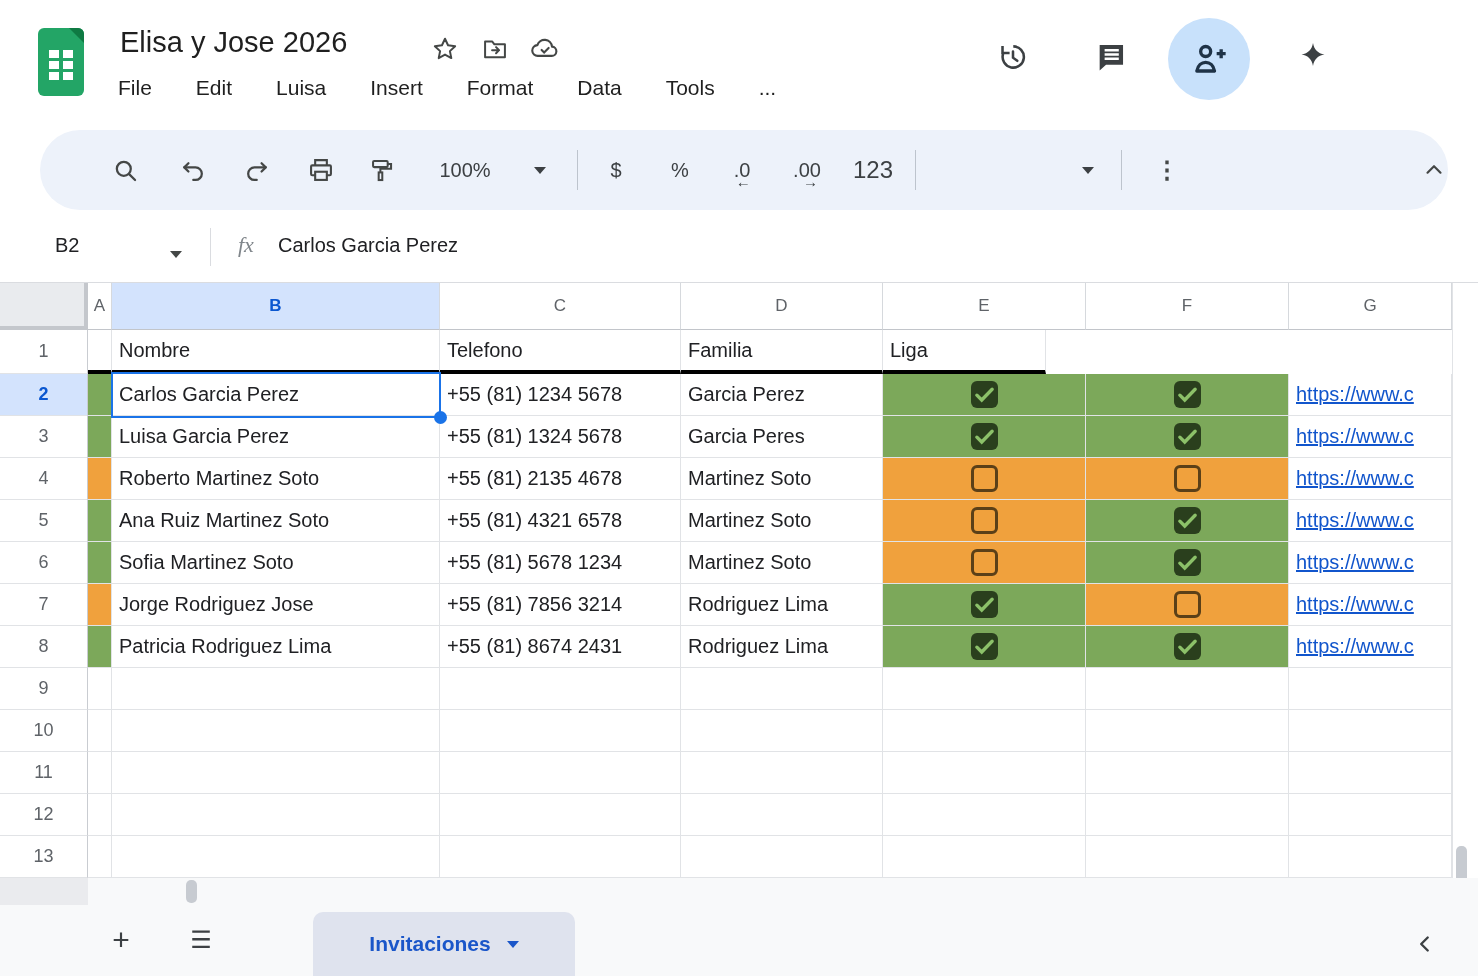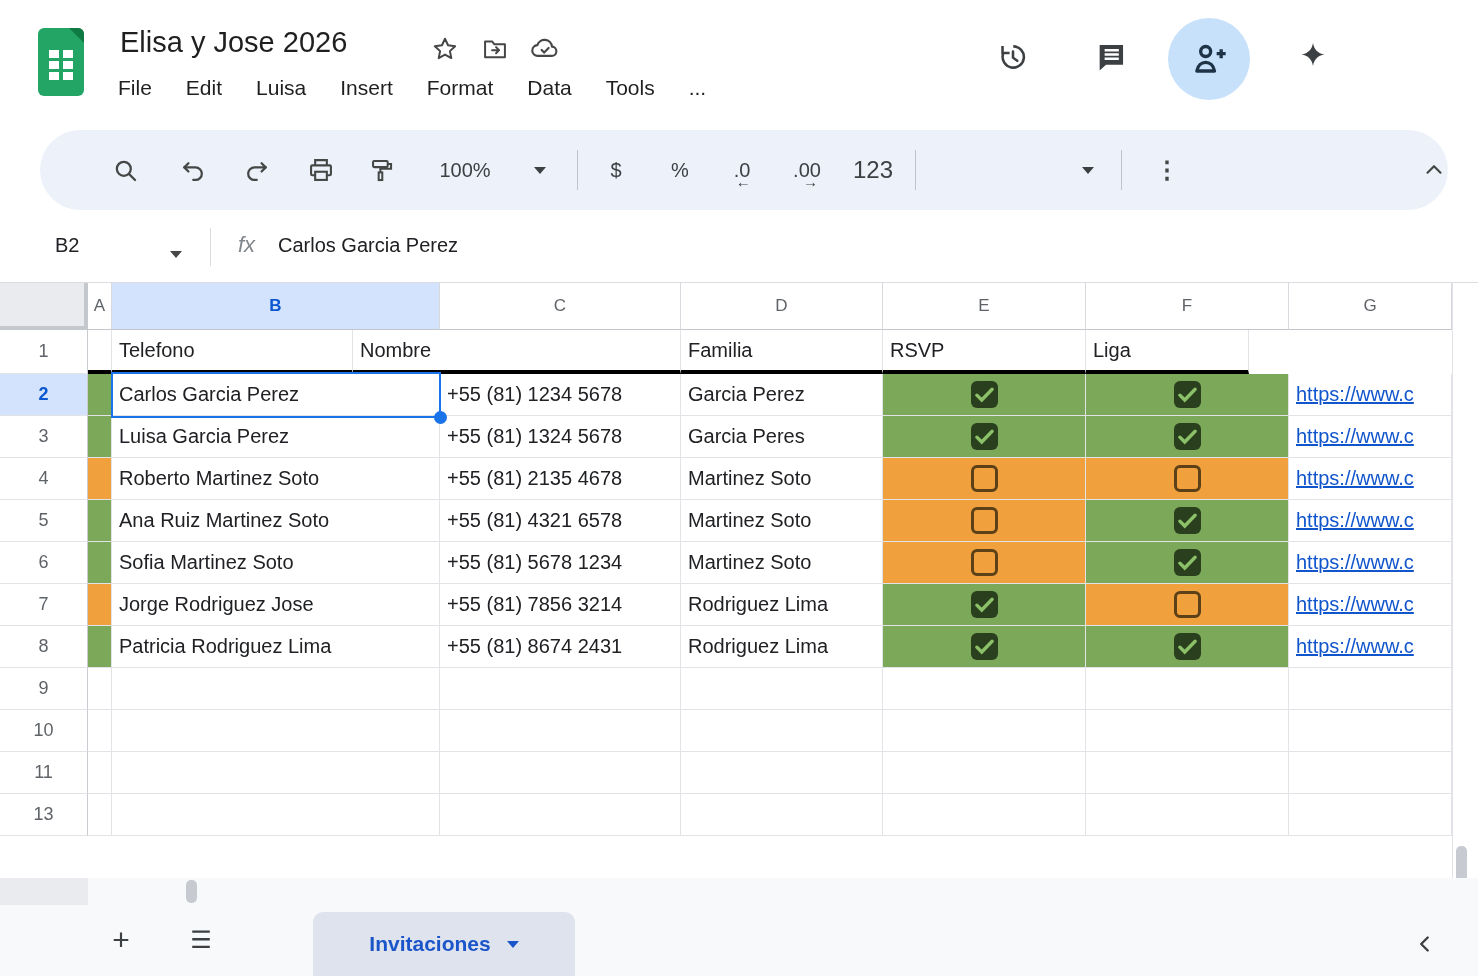--- a/index.html
+++ b/index.html
@@ -12,21 +12,21 @@
   .logo { position:absolute; left:38px; top:28px; width:46px; height:68px;
     background:#23a566; border-radius:6px; }
   .logo .fold { position:absolute; right:0; top:0; width:0; height:0;
     border-left:15px solid transparent; border-top:15px solid #0f7a43; border-top-right-radius:6px; }
   .logo .gridmark { position:absolute; left:11px; top:22px; width:24px; height:30px; }
   .logo .gridmark div { position:absolute; background:#fff; }
   .doc-title { position:absolute; left:120px; top:26px; font-size:29px; color:#1f1f1f; }
   .title-icons { position:absolute; top:32px; display:flex; gap:16px; }
   .icon-btn { width:34px; height:34px; display:flex; align-items:center; justify-content:center;
     border-radius:50%; cursor:pointer; }
-  .menu-row { position:absolute; left:118px; top:76px; display:flex; gap:34px;
+  .menu-row { position:absolute; left:118px; top:76px; display:flex; gap:44px;
     font-size:21px; color:#1f1f1f; }
   .menu-row span { cursor:pointer; }
   .top-right-icon { position:absolute; top:40px; }
   .share-circle { position:absolute; left:1168px; top:18px; width:82px; height:82px;
     border-radius:50%; background:#c8e1fb; display:flex; align-items:center; justify-content:center; }
 
   
   .toolbar { position:absolute; left:40px; top:130px; width:1408px; height:80px;
     border-radius:40px; background:var(--toolbar-bg,#edf2fa); }
   .toolbar .tb { position:absolute; top:0; height:80px; display:flex; align-items:center;
@@ -37,21 +37,21 @@
     border-top:7px solid #3c4043; display:inline-block; }
   .dec-wrap { position:relative; font-size:20px; color:#3c4043; }
   .dec-arrow { position:absolute; font-size:15px; bottom:-8px; }
 
   
   .formula-bar { position:absolute; left:0; top:210px; width:1478px; height:73px; background:#fff;
     border-bottom:1px solid #dadce0; }
   .namebox { position:absolute; left:55px; top:24px; font-size:20px; color:#202124; cursor:pointer; }
   .namebox-caret { position:absolute; left:170px; top:34px; }
   .fb-divider { position:absolute; left:210px; top:18px; width:1px; height:38px; background:#dadce0; }
-  .fx { position:absolute; left:238px; top:22px; font-family:Liberation Sans, sans-serif;
+  .fx { position:absolute; left:238px; top:22px; font-family:Liberation Serif, serif;
     font-style:italic; font-size:22px; color:#80868b; }
   .fb-content { position:absolute; left:278px; top:24px; font-size:20px; color:#202124; }
 
   
   .grid-wrap { position:absolute; left:0; top:283px; }
   .grid-row { display:flex; }
   .gcell { flex:none; border-right:1px solid #e1e3e6; border-bottom:1px solid #e1e3e6;
     background:#fff; overflow:hidden; white-space:nowrap; font-size:20px; cursor:cell; }
   .gcell.txt { padding-left:7px; display:flex; align-items:center; }
   .colhead { height:47px; background:#fff; border-right:1px solid #d6d9dd; border-bottom:1px solid #c2c5ca;
@@ -246,24 +246,23 @@
         <div class="colhead sel-head" style="width: 328px; height: 47px;">B</div>
         <div class="colhead" style="width: 241px; height: 47px;">C</div>
         <div class="colhead" style="width: 202px; height: 47px;">D</div>
         <div class="colhead" style="width: 203px; height: 47px;">E</div>
         <div class="colhead" style="width: 203px; height: 47px;">F</div>
         <div class="colhead" style="width: 163px; height: 47px;">G</div>
       </div>
       <div class="grid-row">
         <div class="rowhead" style="width: 88px; height: 44px;">1</div>
         <div class="gcell thick-bottom" style="width: 24px; height: 44px;"></div>
+        <div class="gcell txt thick-bottom" style="width: 328px; height: 44px;">Nombre</div>
         <div class="gcell txt thick-bottom" style="width: 241px; height: 44px;">Telefono</div>
-        <div class="gcell txt thick-bottom" style="width: 328px; height: 44px;">Nombre</div>
         <div class="gcell txt thick-bottom" style="width: 202px; height: 44px;">Familia</div>
-        <div class="gcell txt thick-bottom" style="width: 203px; height: 44px;">RSVP</div>
         <div class="gcell txt thick-bottom" style="width: 163px; height: 44px;">Liga</div>
       </div>
       <div class="grid-row">
         <div class="rowhead sel-head" style="width: 88px; height: 42px;">2</div>
         <div class="gcell" style="width: 24px; height: 42px; background: rgb(124, 168, 90);"></div>
         <div class="gcell txt" style="width: 328px; height: 42px;">Carlos Garcia Perez</div>
         <div class="gcell txt" style="width: 241px; height: 42px;">+55 (81) 1234 5678</div>
         <div class="gcell txt" style="width: 202px; height: 42px;">Garcia Perez</div>
         <div class="gcell check-cell" style="width: 203px; height: 42px; background: rgb(124, 168, 90);">
           <div class="checkbox" style="background: rgb(42, 63, 29);">
@@ -431,20 +430,30 @@
         <div class="rowhead" style="width: 88px; height: 42px;">11</div>
         <div class="gcell" style="width: 24px; height: 42px;"></div>
         <div class="gcell" style="width: 328px; height: 42px;"></div>
         <div class="gcell" style="width: 241px; height: 42px;"></div>
         <div class="gcell" style="width: 202px; height: 42px;"></div>
         <div class="gcell" style="width: 203px; height: 42px;"></div>
         <div class="gcell" style="width: 203px; height: 42px;"></div>
         <div class="gcell" style="width: 163px; height: 42px;"></div>
       </div>
       <div class="grid-row">
+        <div class="rowhead" style="width: 88px; height: 42px;">12</div>
+        <div class="gcell" style="width: 24px; height: 42px;"></div>
+        <div class="gcell" style="width: 328px; height: 42px;"></div>
+        <div class="gcell" style="width: 241px; height: 42px;"></div>
+        <div class="gcell" style="width: 202px; height: 42px;"></div>
+        <div class="gcell" style="width: 203px; height: 42px;"></div>
+        <div class="gcell" style="width: 203px; height: 42px;"></div>
+        <div class="gcell" style="width: 163px; height: 42px;"></div>
+      </div>
+      <div class="grid-row">
         <div class="rowhead" style="width: 88px; height: 42px;">13</div>
         <div class="gcell" style="width: 24px; height: 42px;"></div>
         <div class="gcell" style="width: 328px; height: 42px;"></div>
         <div class="gcell" style="width: 241px; height: 42px;"></div>
         <div class="gcell" style="width: 202px; height: 42px;"></div>
         <div class="gcell" style="width: 203px; height: 42px;"></div>
         <div class="gcell" style="width: 203px; height: 42px;"></div>
         <div class="gcell" style="width: 163px; height: 42px;"></div>
       </div>
     </div>

